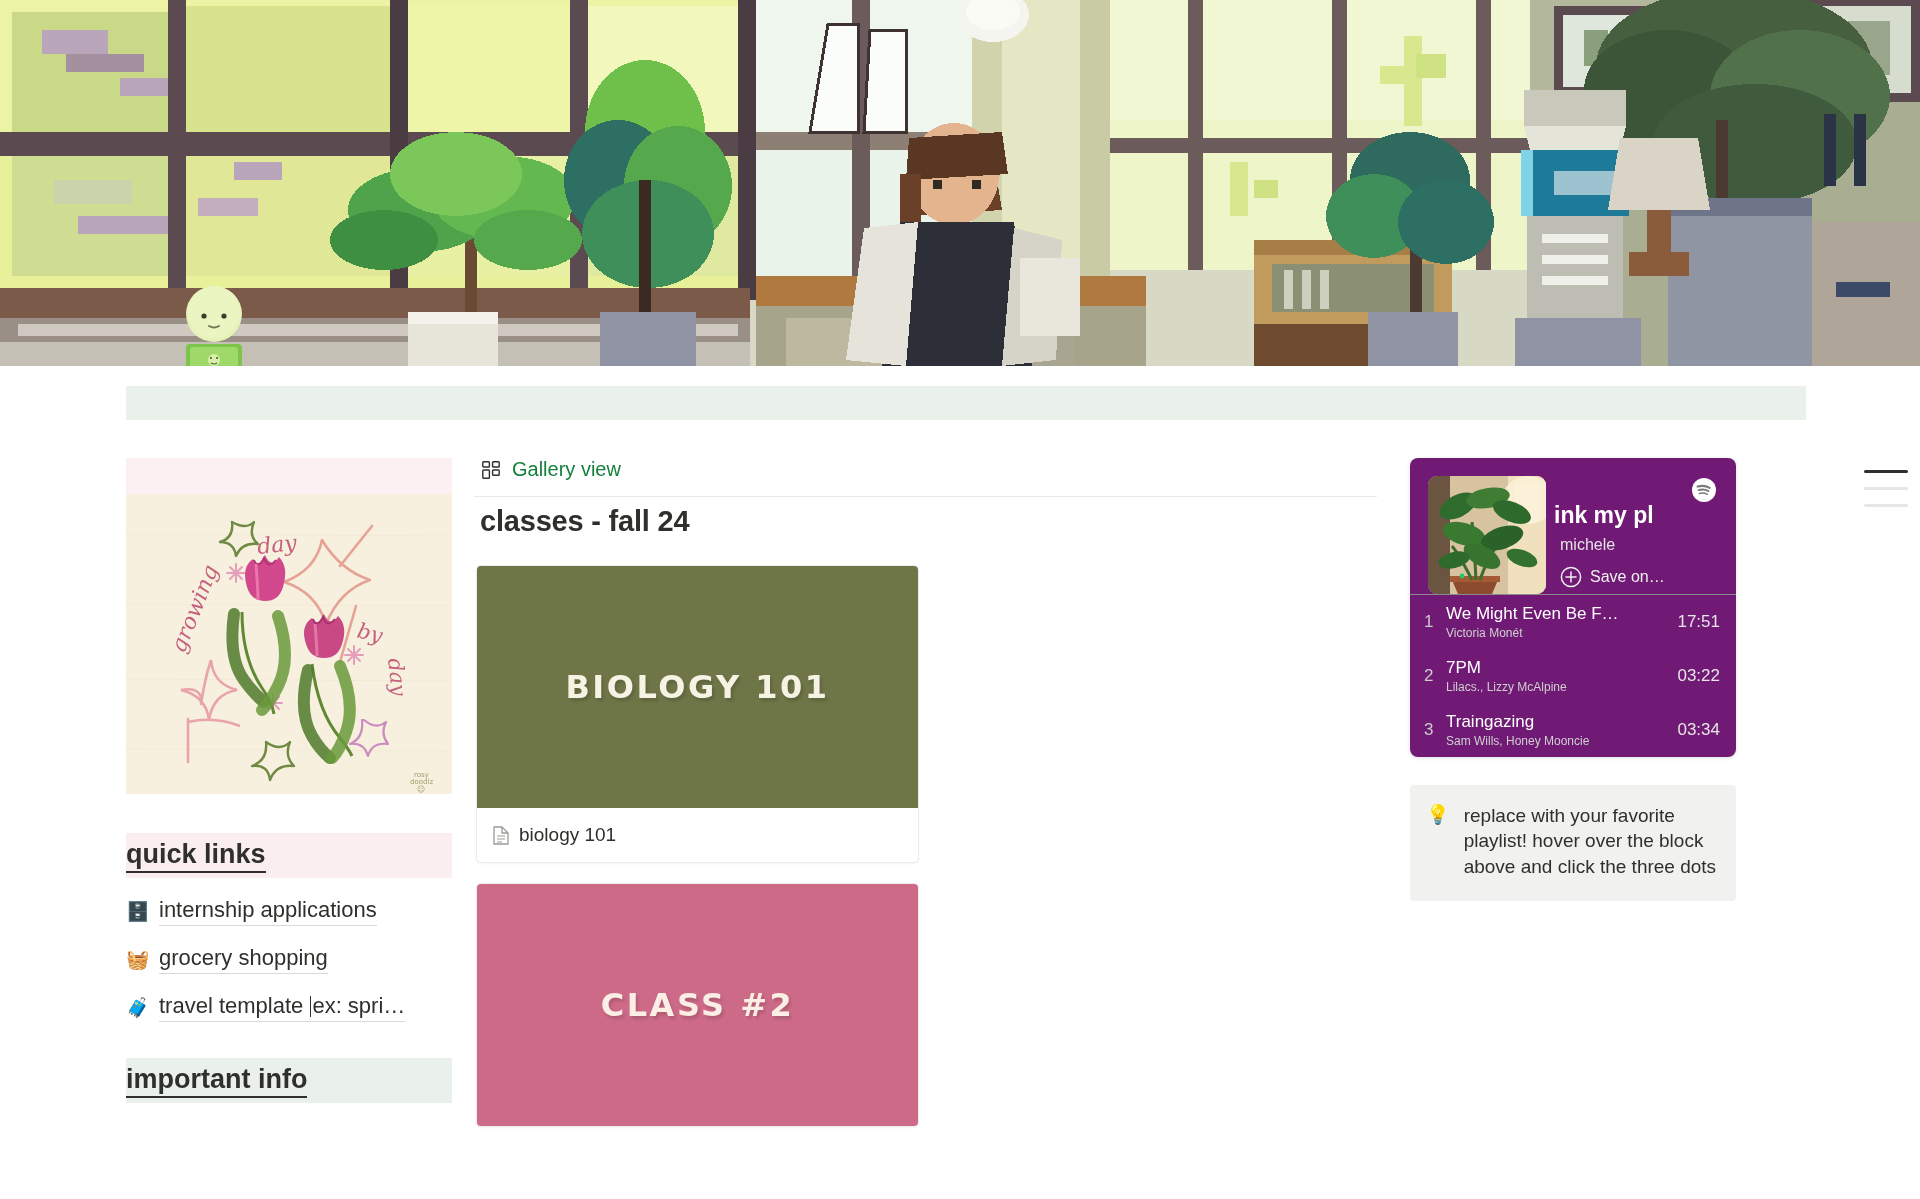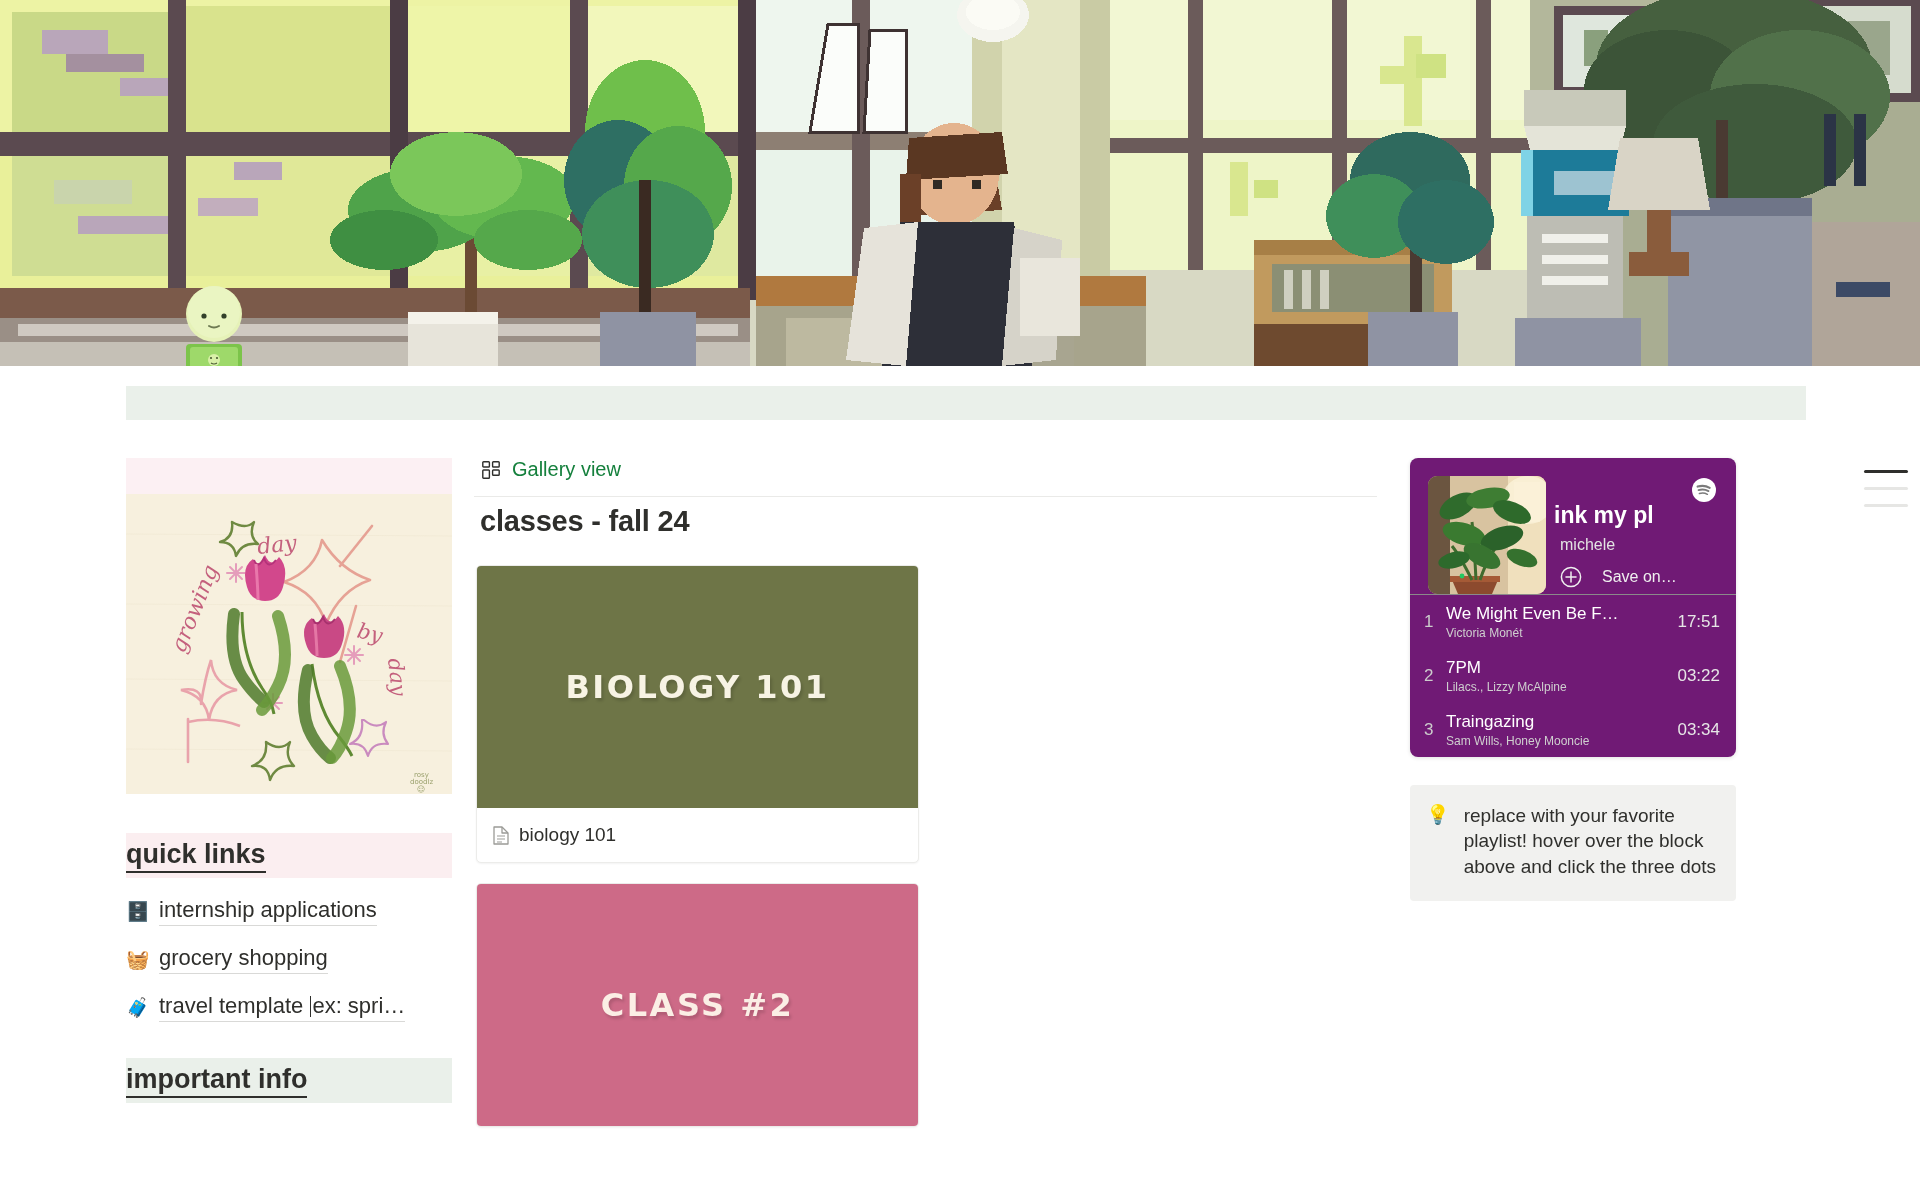--- a/index.html
+++ b/index.html
@@ -187,21 +187,21 @@
   .sp-track {
     margin-top: 26px;
     font-size: 23px; font-weight:700; color:#fff;
     white-space:nowrap; overflow:hidden;
     margin-left:-6px;
   }
   .sp-artist {
     margin-top: 7px; font-size:16px; color:#e3e3e3;
     white-space:nowrap; overflow:hidden;
   }
-  .sp-save { display:flex; align-items:center; gap:20px; margin-top:12px; color:#efefef; font-size:16px; }
+  .sp-save { display:flex; align-items:center; gap:8px; margin-top:12px; color:#efefef; font-size:16px; }
   .sp-save svg { width:22px; height:22px; }
 
   .sp-controls {
     display:flex; align-items:center; gap:17px;
     padding: 14px 18px 16px 18px;
     position: relative; min-height: 56px;
   }
   .sp-preview {
     background:#d9d9d9; color:#3a3a3a;
     font-size:12px; font-weight:700; letter-spacing:0.4px;

